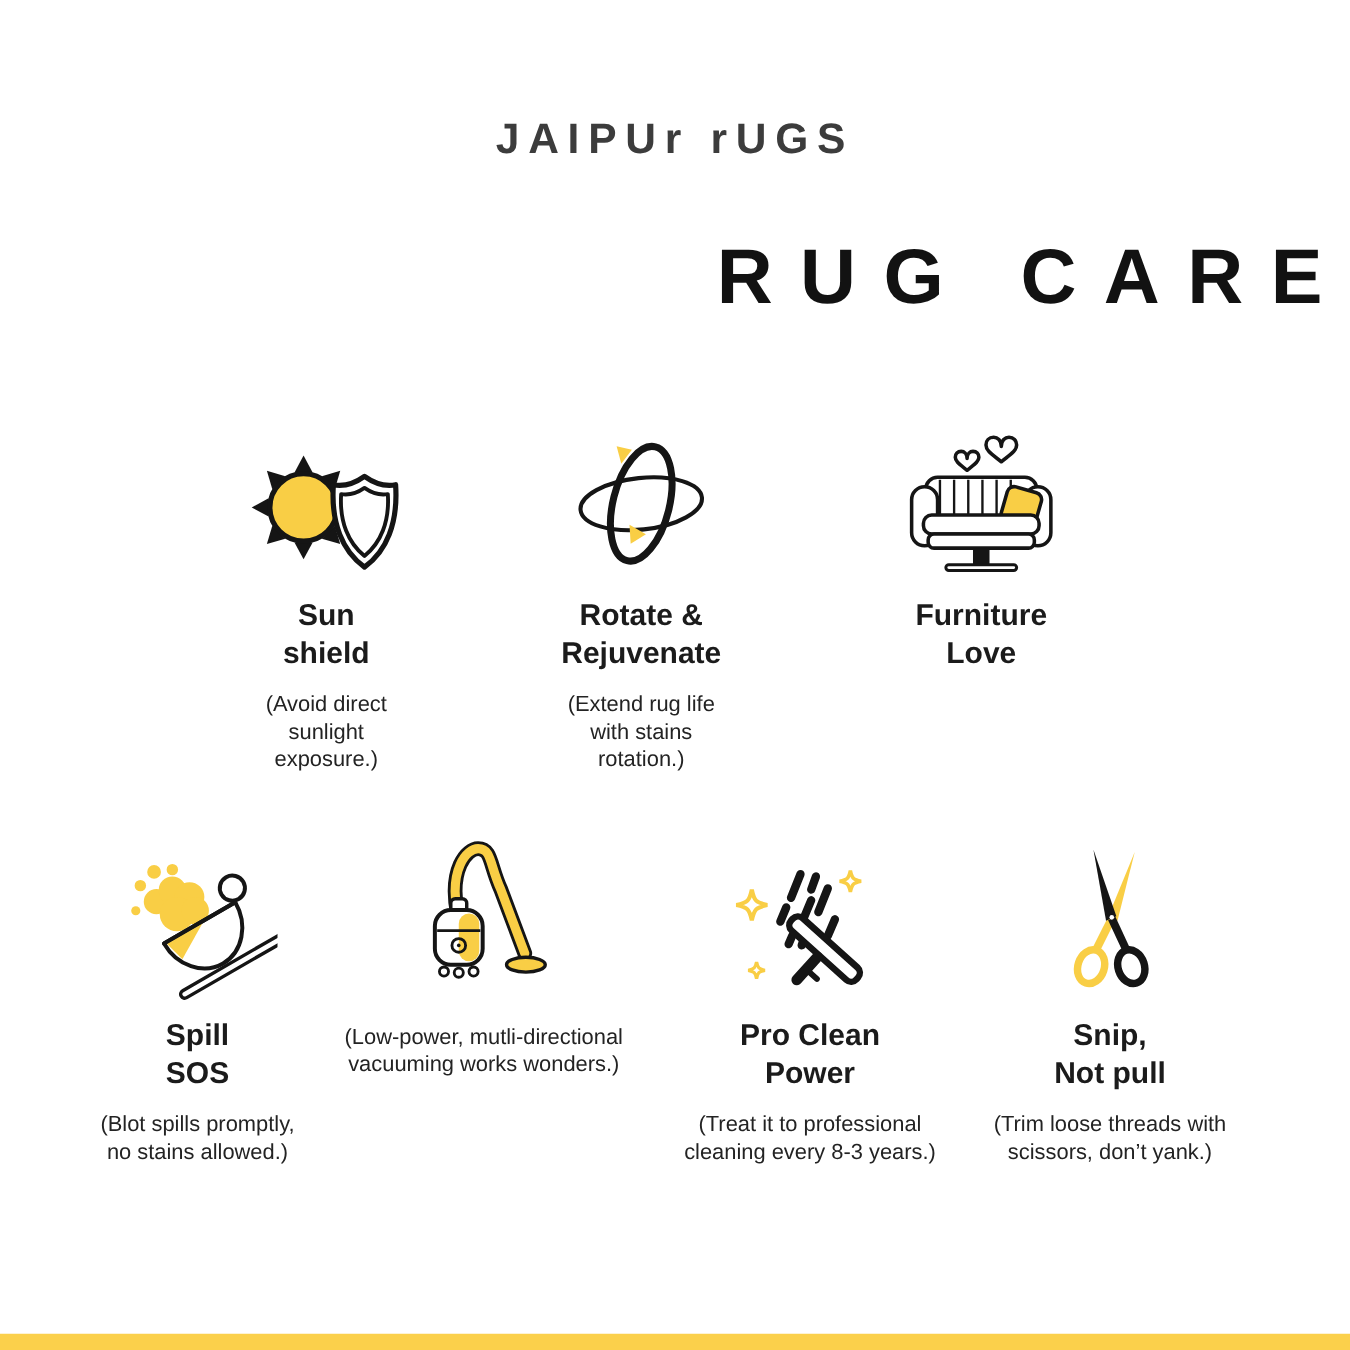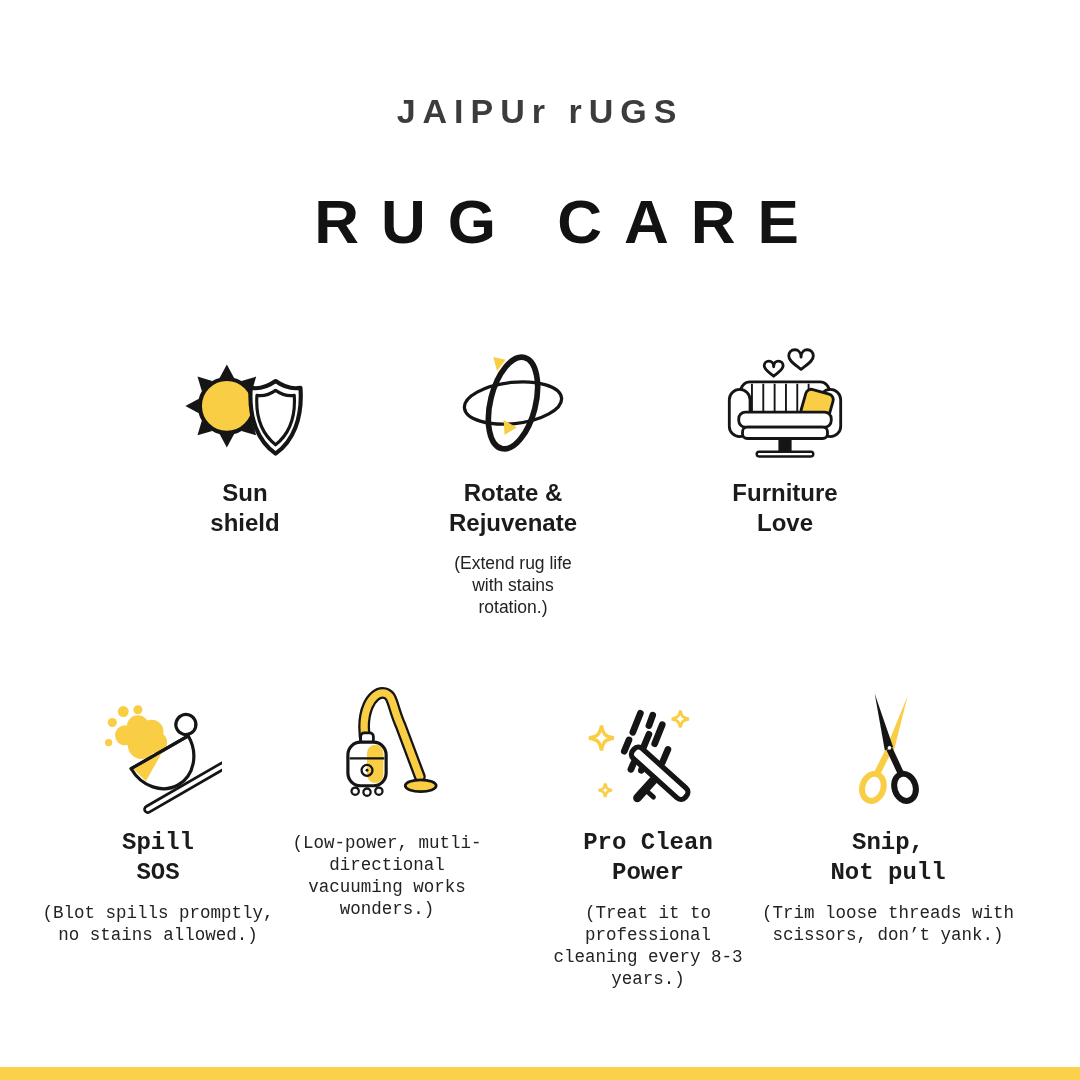--- a/index.html
+++ b/index.html
@@ -22,34 +22,34 @@
     top:92px; left:0; width:100%;
     text-align:center;
     font-size:34px;
     font-weight:700;
     letter-spacing:7px;
     color:var(--logo-ink);
   }
   .page-title{
     position:absolute;
     top:186px; left:0; width:100%;
-    text-align:center;
+    text-align:right;
     font-size:62px;
     font-weight:800;
     letter-spacing:22px;
     text-indent:22px;
     color:#121212;
     padding-left:33px;
   }
   .card{
     position:absolute;
     text-align:center;
   }
   .card.r1{top:336px;width:250px;}
-  .card.r2{top:682px;width:260px;font-family:Liberation Mono, monospace;}
+  .card.r2{top:668px;width:260px;}
   .icon-box{
     display:flex;
     align-items:flex-end;
     justify-content:center;
     padding-bottom:4px;
   }
   .r1 .icon-box{height:132px;}
   .r2 .icon-box{height:136px;}
   .icon-box svg{display:block;}
   .card-title{
@@ -80,40 +80,43 @@
   .af{fill:var(--accent);}
   .as{stroke:var(--accent);fill:none;}
 </style>
 </head>
 <body>
 
 <div class="logo">JAIPUr rUGS</div>
 
 <h1 class="page-title">RUG CARE</h1>
 
-<div class="card r1" style="left:120px">
+<div class="card r1" style="left:136px">
   <div class="icon-box">
     <svg width="130" height="112" viewBox="0 0 125 108">
       <g fill="#151515">
         <polygon points="85,52 72,45 72,59"></polygon>
         <polygon points="73.3,80.3 69.1,66.1 59.1,76.1"></polygon>
         <polygon points="45,92 38,79 52,79"></polygon>
         <polygon points="16.7,80.3 20.9,66.1 30.9,76.1"></polygon>
         <polygon points="5,52 18,45 18,59"></polygon>
         <polygon points="16.7,23.7 30.9,27.9 20.9,37.9"></polygon>
         <polygon points="45,12 38,25 52,25"></polygon>
         <polygon points="73.3,23.7 69.1,37.9 59.1,27.9"></polygon>
       </g>
       <circle cx="45" cy="52" r="26" class="af" stroke="#151515" stroke-width="4"></circle>
       <path class="kw" stroke-width="4" stroke-linejoin="round" d="M92,28 C99,33 108,36 116,34.5 C118,64 109,86 92,98 C75,86 66,64 68,34.5 C76,36 85,33 92,28 Z"></path>
       <path class="k" stroke-width="3" stroke-linejoin="round" d="M92,37 C97,40.5 104,42.8 110,41.8 C111.4,63 104.5,79.5 92,89.5 C79.5,79.5 72.6,63 74,41.8 C80,42.8 87,40.5 92,37 Z"></path>
     </svg>
   </div>
   <h3 class="card-title">Sun
 shield</h3>
+  <p class="card-desc">(Avoid direct
+sunlight
+exposure.)</p>
 </div>
 
 <div class="card r1" style="left:388px">
   <div class="icon-box">
     <svg width="122" height="122" viewBox="0 0 130 130">
       <ellipse cx="65" cy="65" rx="24" ry="50" class="k" stroke-width="6" transform="rotate(14 65 65)"></ellipse>
       <ellipse cx="65" cy="65" rx="52" ry="22" class="k" stroke-width="3.5" transform="rotate(-6 65 65)"></ellipse>
       <polygon class="af" points="44,16 57,19 48,31"></polygon>
       <polygon class="af" points="55,83 69,91 56,99"></polygon>
     </svg>

